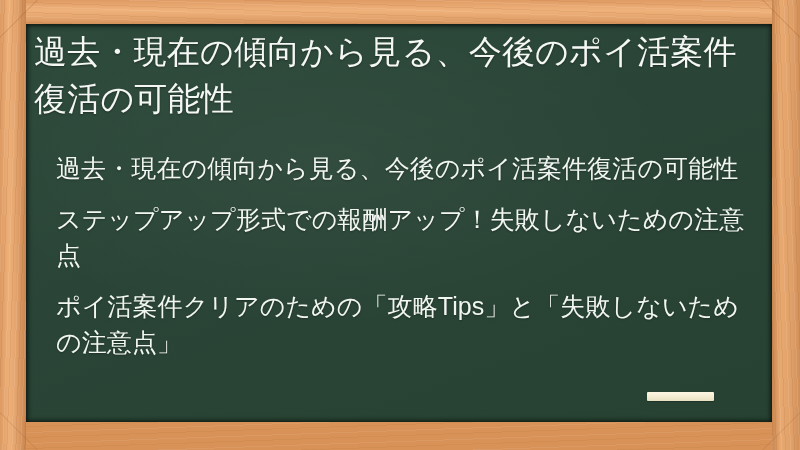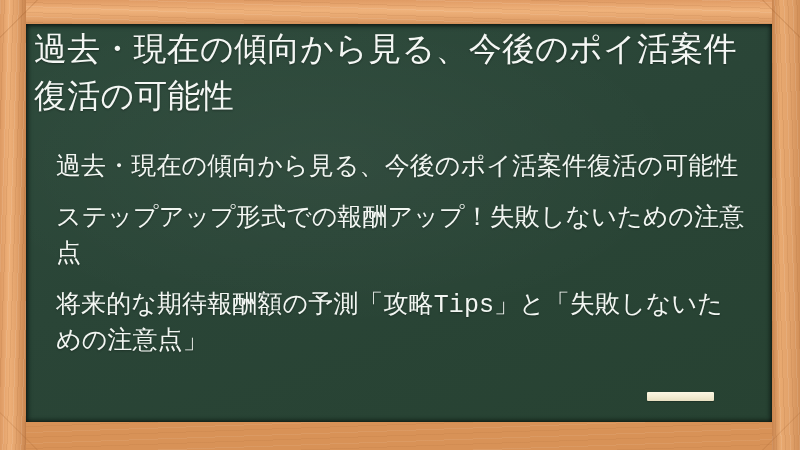--- a/index.html
+++ b/index.html
@@ -120,21 +120,20 @@
     background:
       radial-gradient(ellipse 70% 60% at 40% 35%, rgba(255,255,255,0.035) 0%, rgba(255,255,255,0) 70%),
       linear-gradient(160deg, #2d4a3b 0%, #2a4537 45%, #274232 100%);
     box-shadow:
       inset 0 2px 5px rgba(0,0,0,0.45),
       inset 2px 0 5px rgba(0,0,0,0.35),
       inset -2px 0 4px rgba(0,0,0,0.25),
       inset 0 -2px 4px rgba(0,0,0,0.25);
     overflow: hidden;
     box-sizing: border-box;
-    font-family: Liberation Mono, monospace;
   }
 
   
   #title {
     position: absolute;
     left: 8px;
     top: 4px;
     width: 710px;
     color: #f4f7f4;
     font-size: 33px;
@@ -190,20 +189,20 @@
   <div class="mitre mitre-bl"></div>
   <div class="mitre mitre-br"></div>
 
   <div id="board">
 
     <div id="title">過去・現在の傾向から見る、今後のポイ活案件復活の可能性</div>
 
     <div id="bullets">
       <div class="bullet">過去・現在の傾向から見る、今後のポイ活案件復活の可能性</div>
       <div class="bullet">ステップアップ形式での報酬アップ！失敗しないための注意点</div>
-      <div class="bullet">将来的な期待報酬額の予測「攻略Tips」と「失敗しないための注意点」</div>
+      <div class="bullet">ポイ活案件クリアのための「攻略Tips」と「失敗しないための注意点」</div>
     </div>
 
   </div>
 
   <div id="chalk-stick"></div>
 
 </div>
 
 </body></html>

